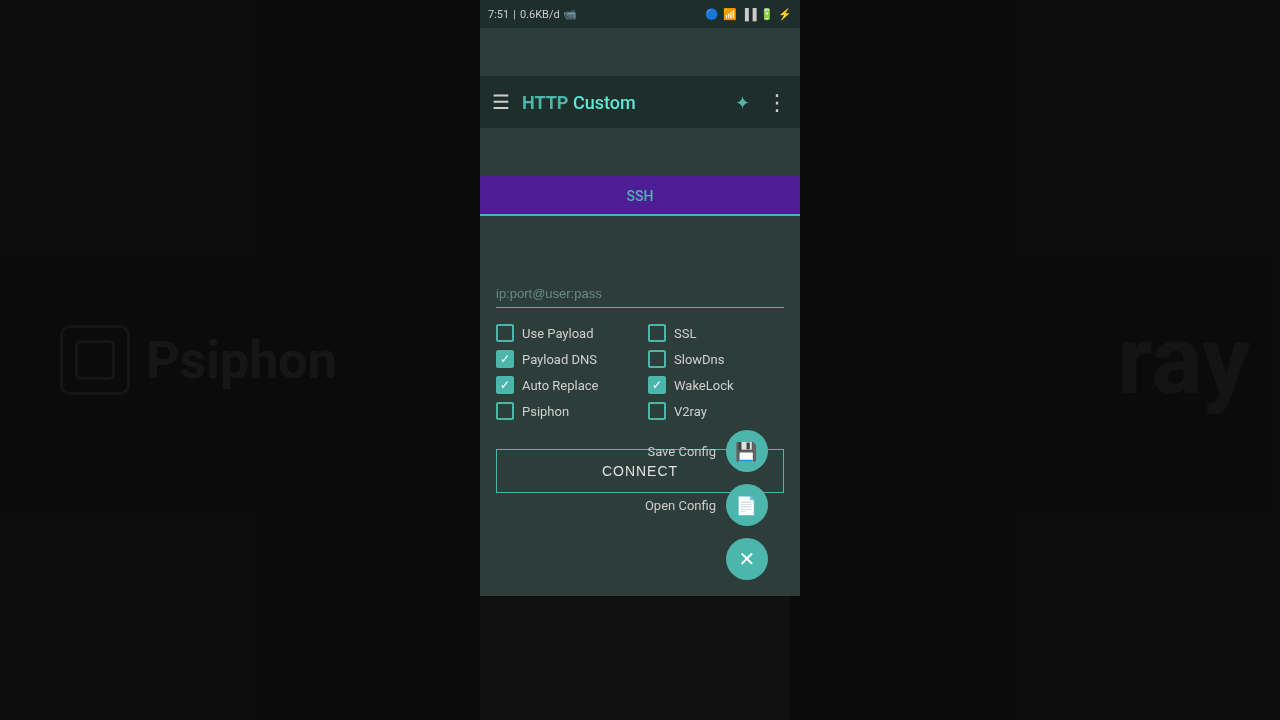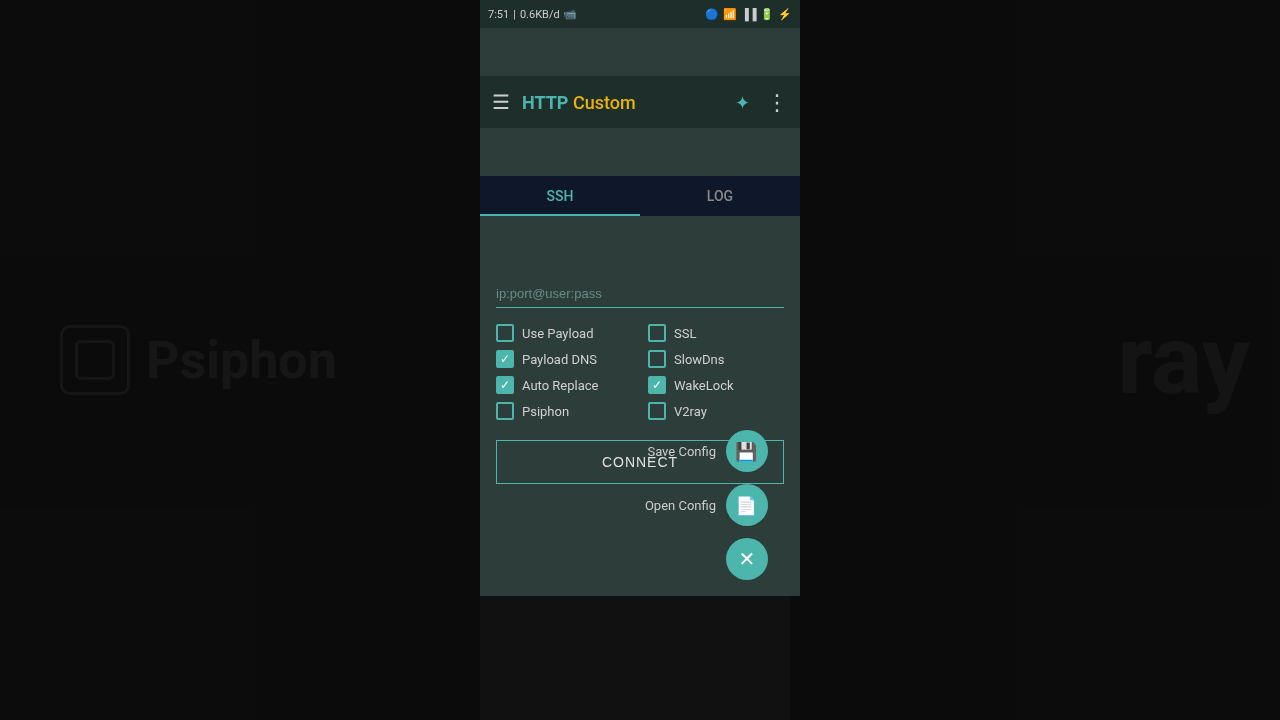--- a/index.html
+++ b/index.html
@@ -59,35 +59,35 @@
       color: #ccc;
       font-size: 20px;
       cursor: pointer;
     }
     .app-bar-title {
       flex: 1;
       font-size: 18px;
       font-weight: 500;
     }
     .app-bar-title span.http { color: #4db6ac; font-weight: bold; }
-    .app-bar-title span.custom { color: #eab308; }
+    .app-bar-title span.custom { color: #5eead4; }
     .app-bar-icons {
       display: flex;
       align-items: center;
       gap: 16px;
     }
     .app-bar-icons span {
       color: #ccc;
       font-size: 18px;
       cursor: pointer;
     }
 
     
     .tabs {
-      background: #0f172a;
+      background: #4c1d95;
       display: flex;
       flex-shrink: 0;
     }
     .tab {
       flex: 1;
       text-align: center;
       padding: 12px 0;
       font-size: 14px;
       font-weight: 500;
       color: #888;
@@ -131,21 +131,21 @@
       padding: 6px 0;
       outline: none;
     }
     .ssh-input::placeholder { color: #6a8a85; }
 
     
     .options-grid {
       display: grid;
       grid-template-columns: 1fr 1fr;
       gap: 8px 16px;
-      margin-bottom: 20px;
+      margin-bottom: 29px;
     }
     .option-row {
       display: flex;
       align-items: center;
       gap: 8px;
     }
     .checkbox {
       width: 18px;
       height: 18px;
       border: 2px solid #4db6ac;
@@ -345,21 +345,20 @@
       <span class="http">HTTP</span><span class="custom"> Custom</span>
     </div>
     <div class="app-bar-icons">
       <span style="color:#4db6ac;font-size:18px;">✦</span>
       <span style="font-size:22px;color:#ccc;">⋮</span>
     </div>
   </div>
 
   <div class="tabs">
     <div class="tab active">SSH</div>
-    <div class="tab">LOG</div>
   </div>
 
   <div class="content">
 
     <div class="ssh-input-container">
       <input type="text" class="ssh-input" value="" placeholder="ip:port@user:pass" style="">
     </div>
 
     <div class="options-grid">
 

